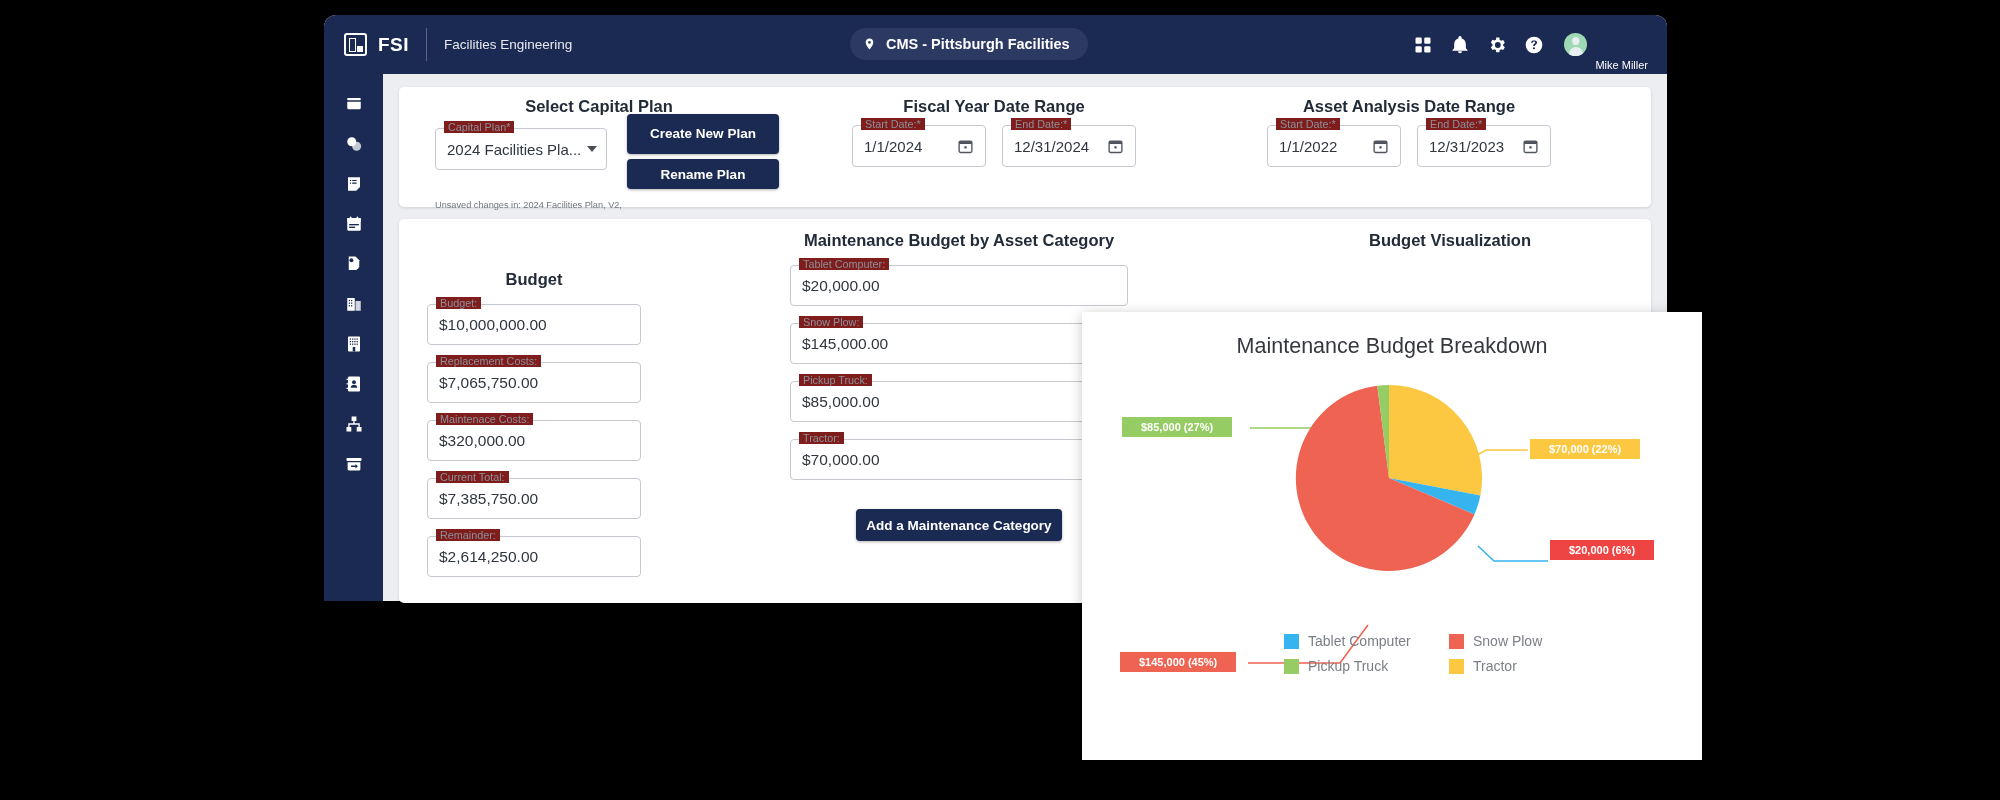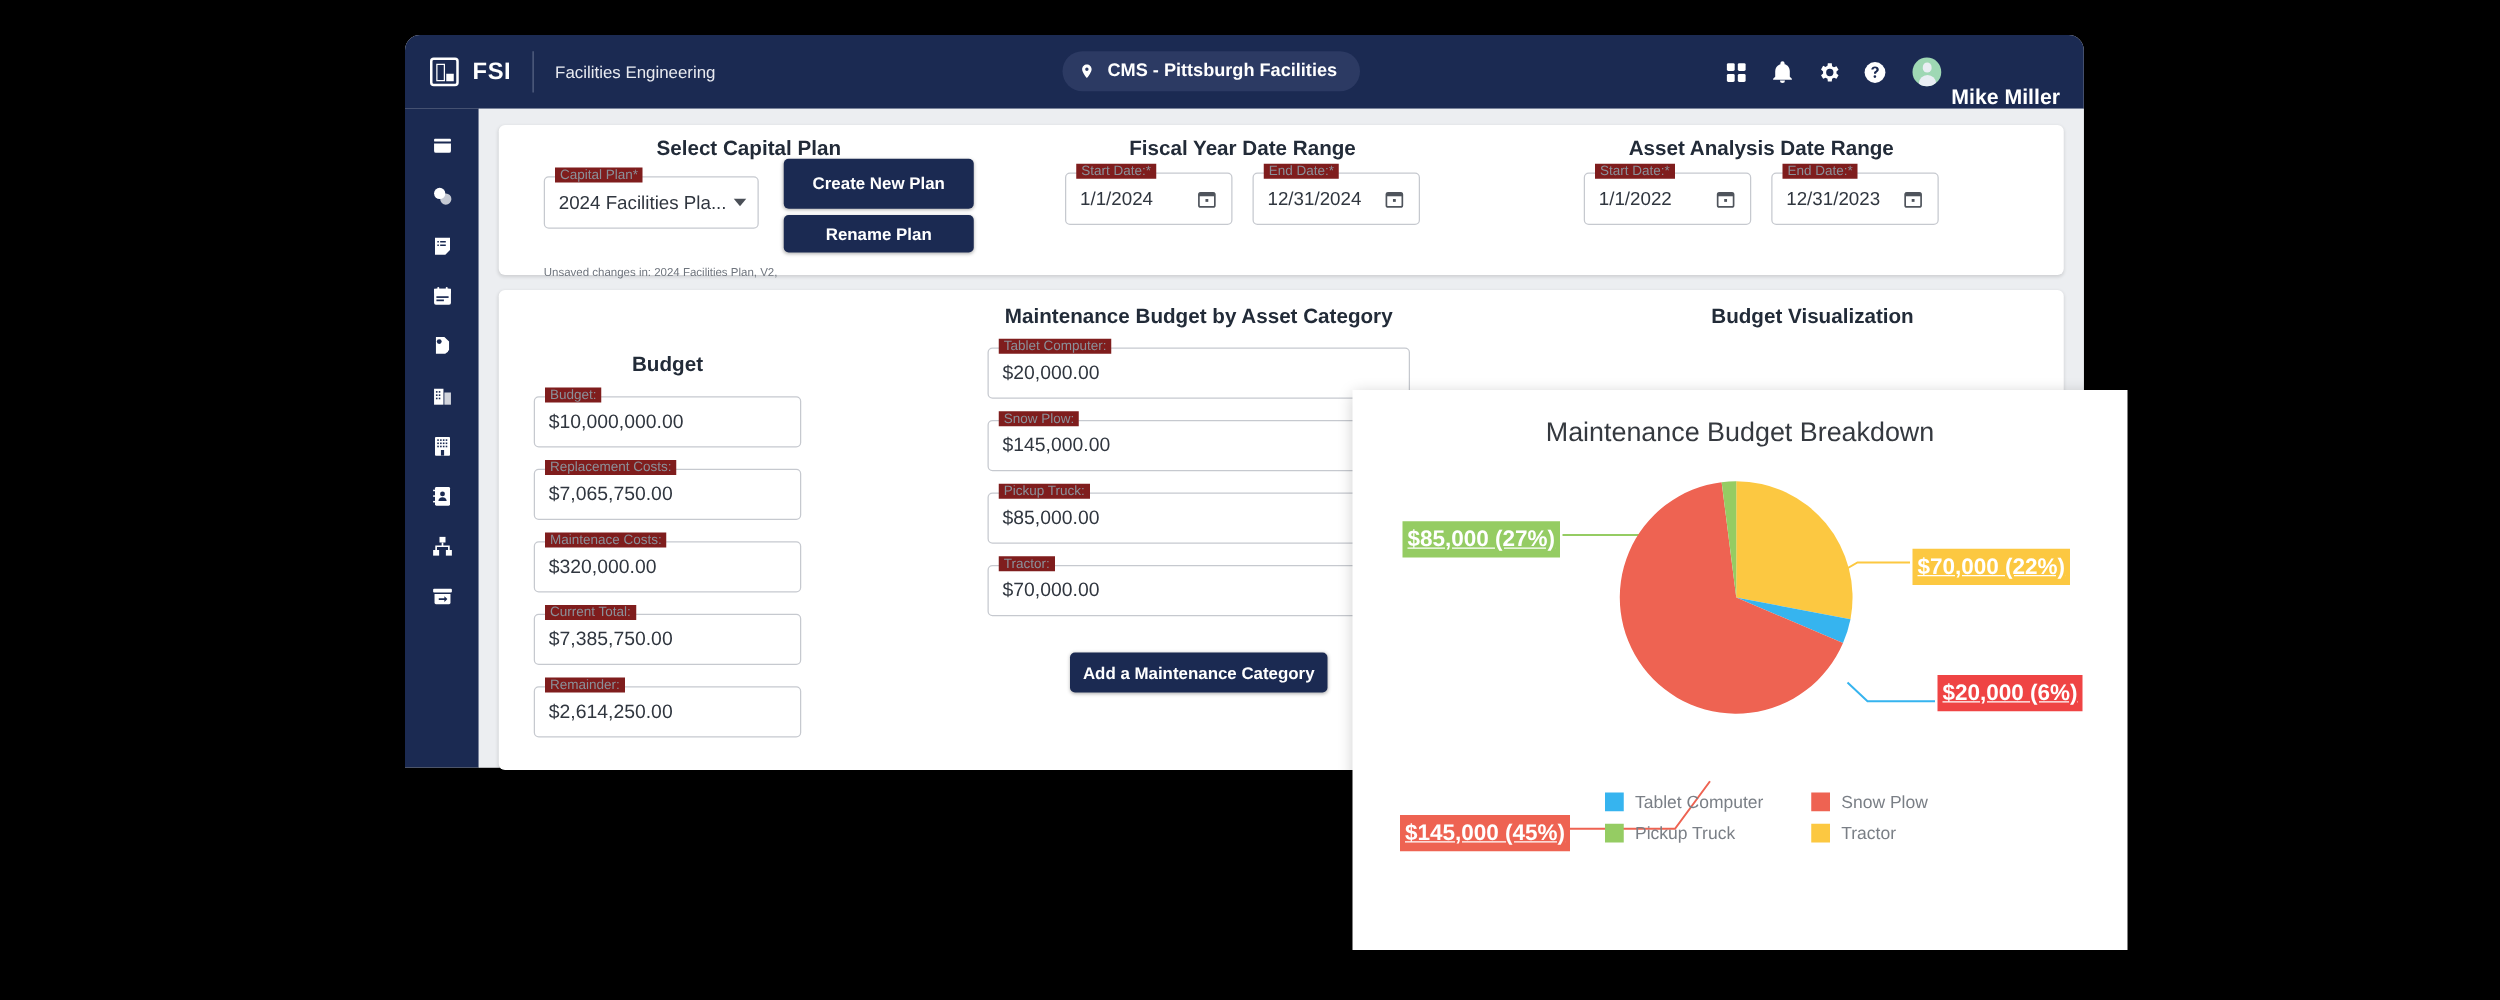--- a/index.html
+++ b/index.html
@@ -9,21 +9,21 @@
     font-family: "Liberation Sans", sans-serif;
     overflow: hidden;
   }
   #app {
     position: absolute; left: 0; top: 0; width: 2000px; height: 800px;
   }
 
   
   .window {
     position: absolute;
-    left: 324px; top: 28px;
+    left: 324px; top: 15px;
     width: 1343px; height: 586px;
     background: #ffffff;
     border-radius: 12px 12px 0 0;
   }
 
   
   .topbar {
     position: absolute; left: 0; top: 0;
     width: 1343px; height: 59px;
     background: #1b2a52;
@@ -80,21 +80,21 @@
   .avatar::before {
     content: ""; position: absolute; left: 50%; top: 4px;
     transform: translateX(-50%);
     width: 7.5px; height: 7.5px; border-radius: 50%; background: #e9eef3;
   }
   .avatar::after {
     content: ""; position: absolute; left: 50%; top: 13.5px;
     transform: translateX(-50%);
     width: 14px; height: 11px; border-radius: 7px 7px 0 0; background: #e9eef3;
   }
-  .user-name { color: #ffffff; font-size: 17px; font-weight: bold; margin-top: 40px; }
+  .user-name { color: #ffffff; font-size: 11px; font-weight: normal; margin-top: 40px; }
 
   
   .sidebar {
     position: absolute; left: 0; top: 59px;
     width: 59px; height: 527px;
     background: #1b2a52;
   }
   .side-item {
     width: 59px; height: 40px;
     display: flex; align-items: center; justify-content: center;
@@ -203,22 +203,22 @@
     text-align: center; margin-top: 22px;
     font-size: 21.5px; color: #35393f;
   }
   .chart-stage { position: relative; width: 620px; height: 320px; }
 
   .pie-wrap { position: absolute; left: 210px; top: 22px; width: 194px; height: 194px; }
   .pie-svg { display: block; }
 
   .dlabel {
     position: absolute; color: #ffffff;
-    font-size: 18px; font-weight: bold;
-    padding: 4px 4px; white-space: nowrap; text-decoration: underline;
+    font-size: 11px; font-weight: bold;
+    padding: 4px 19px; white-space: nowrap;
   }
   .lb-green  { left: 40px;  top: 58px;  background: #95cc63; }
   .lb-yellow { left: 448px; top: 80px;  background: #fcc841; }
   .lb-blue   { left: 468px; top: 181px; background: #ef4444; }
   .lb-red    { left: 38px;  top: 293px; background: #ee6352; }
 
   .leader { position: absolute; }
 
   .legend {
     position: absolute; left: 166px; top: 274px;

